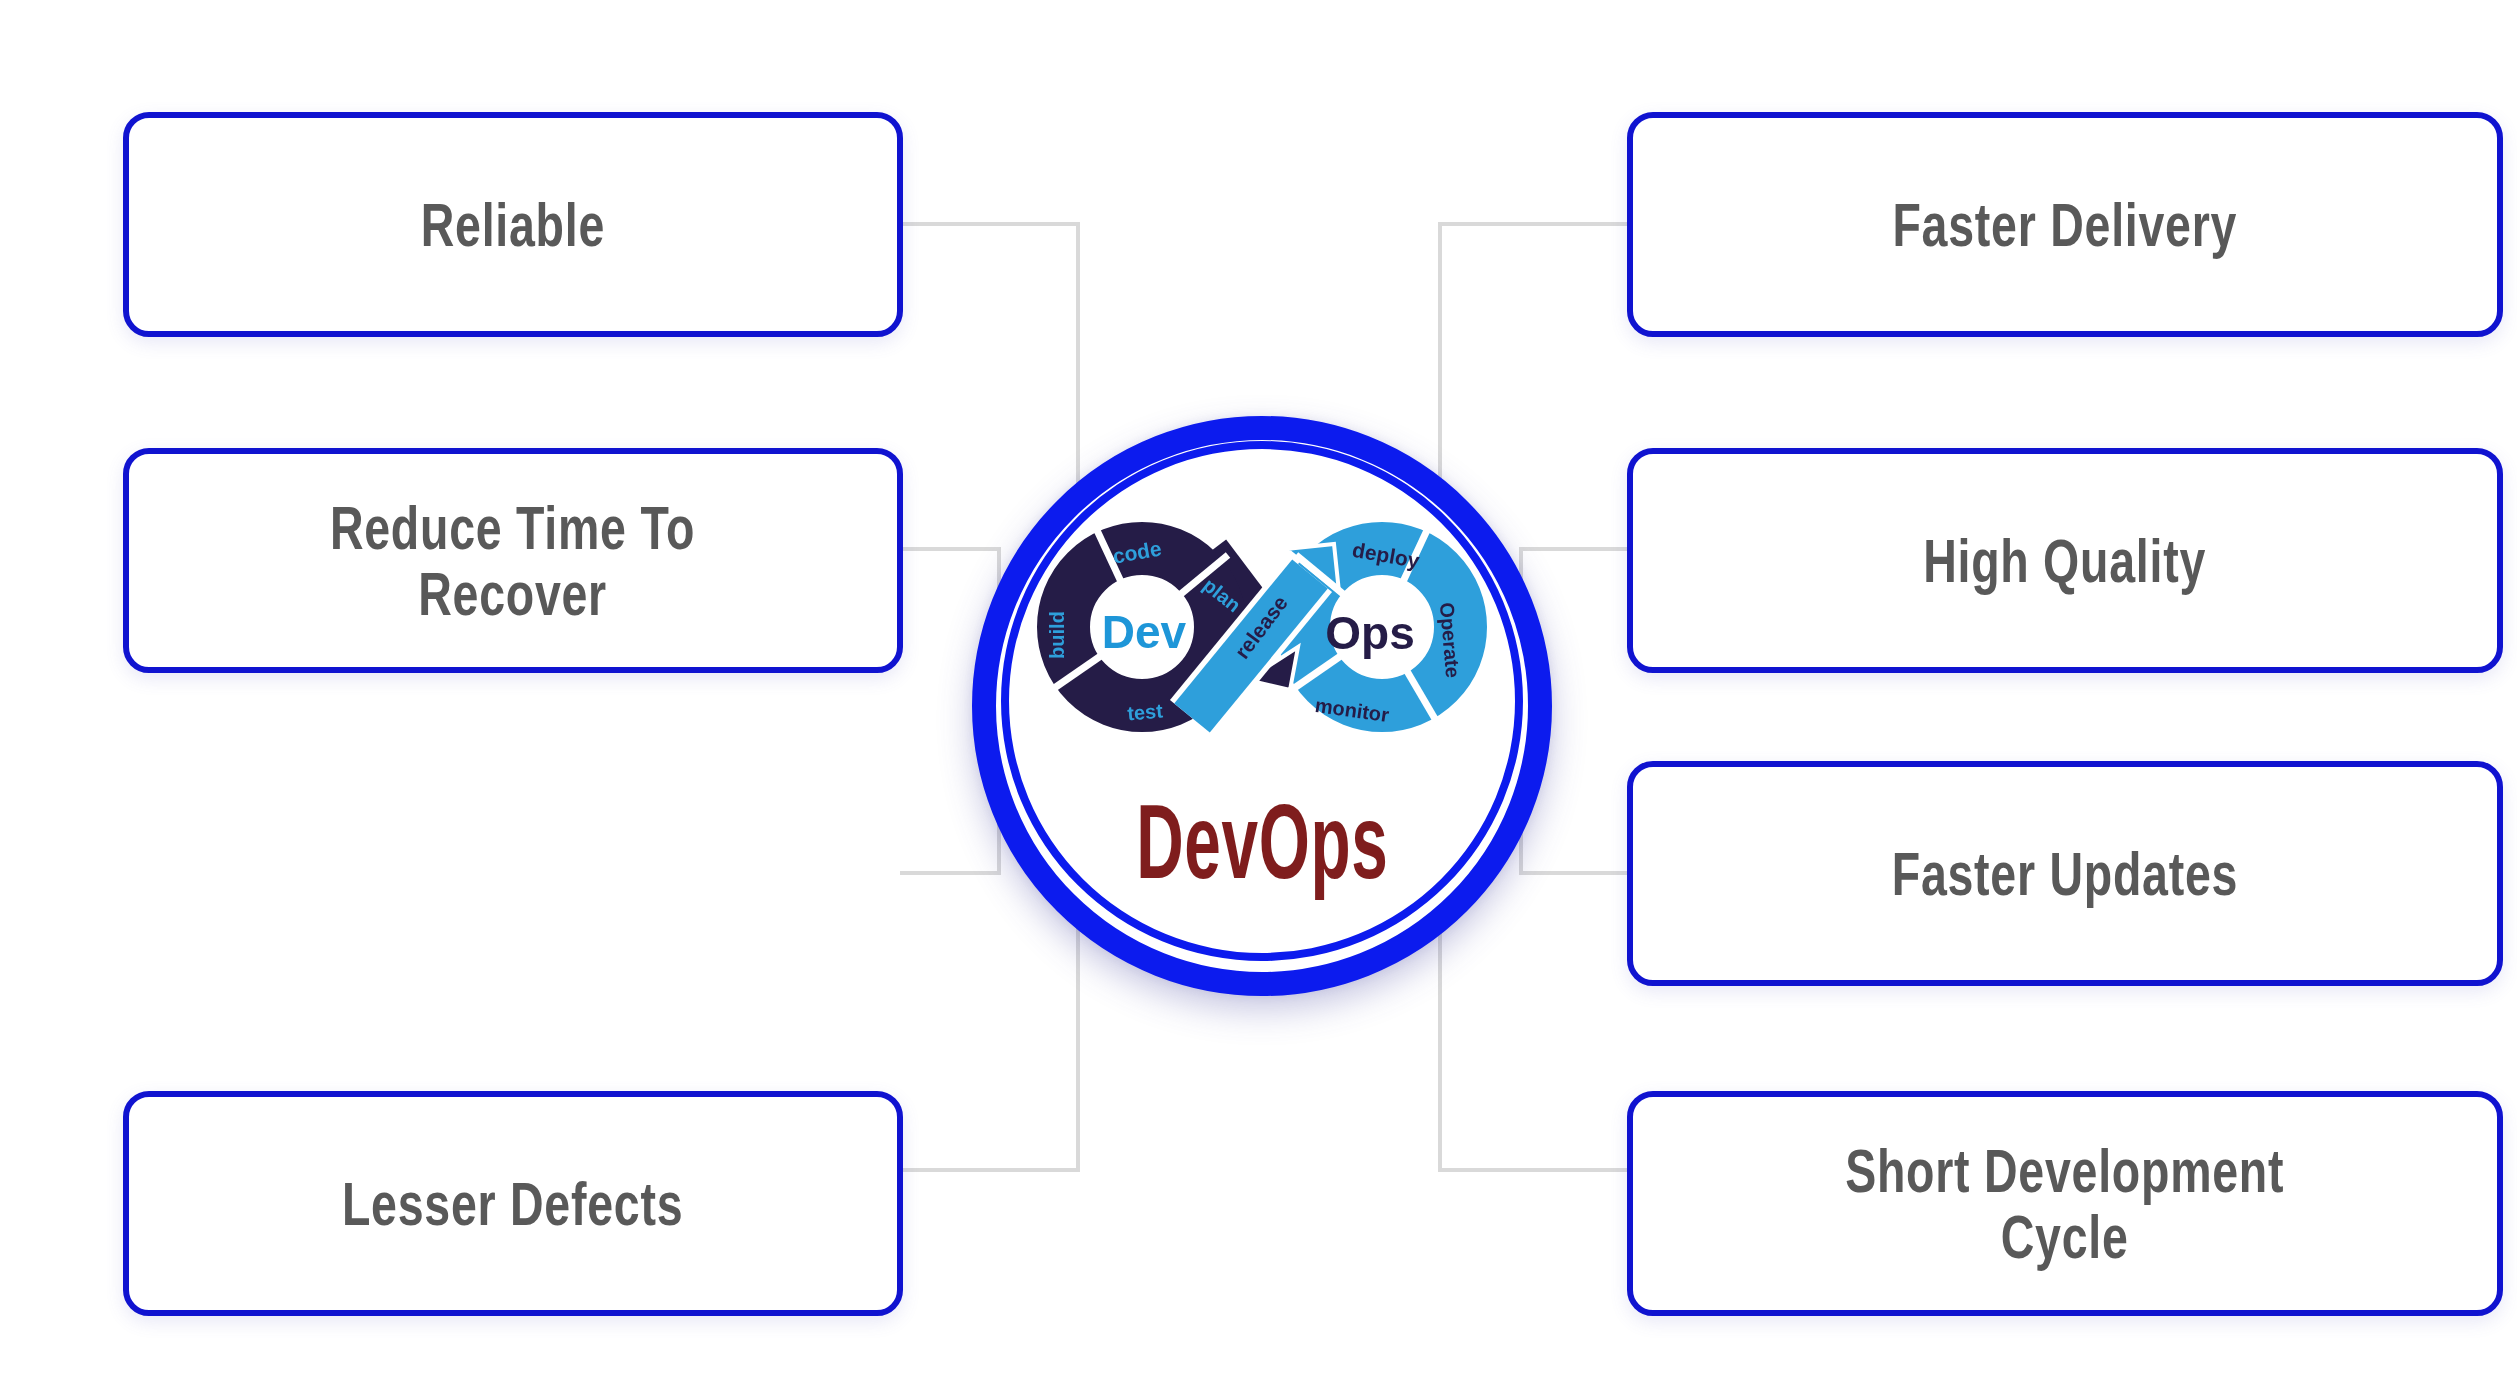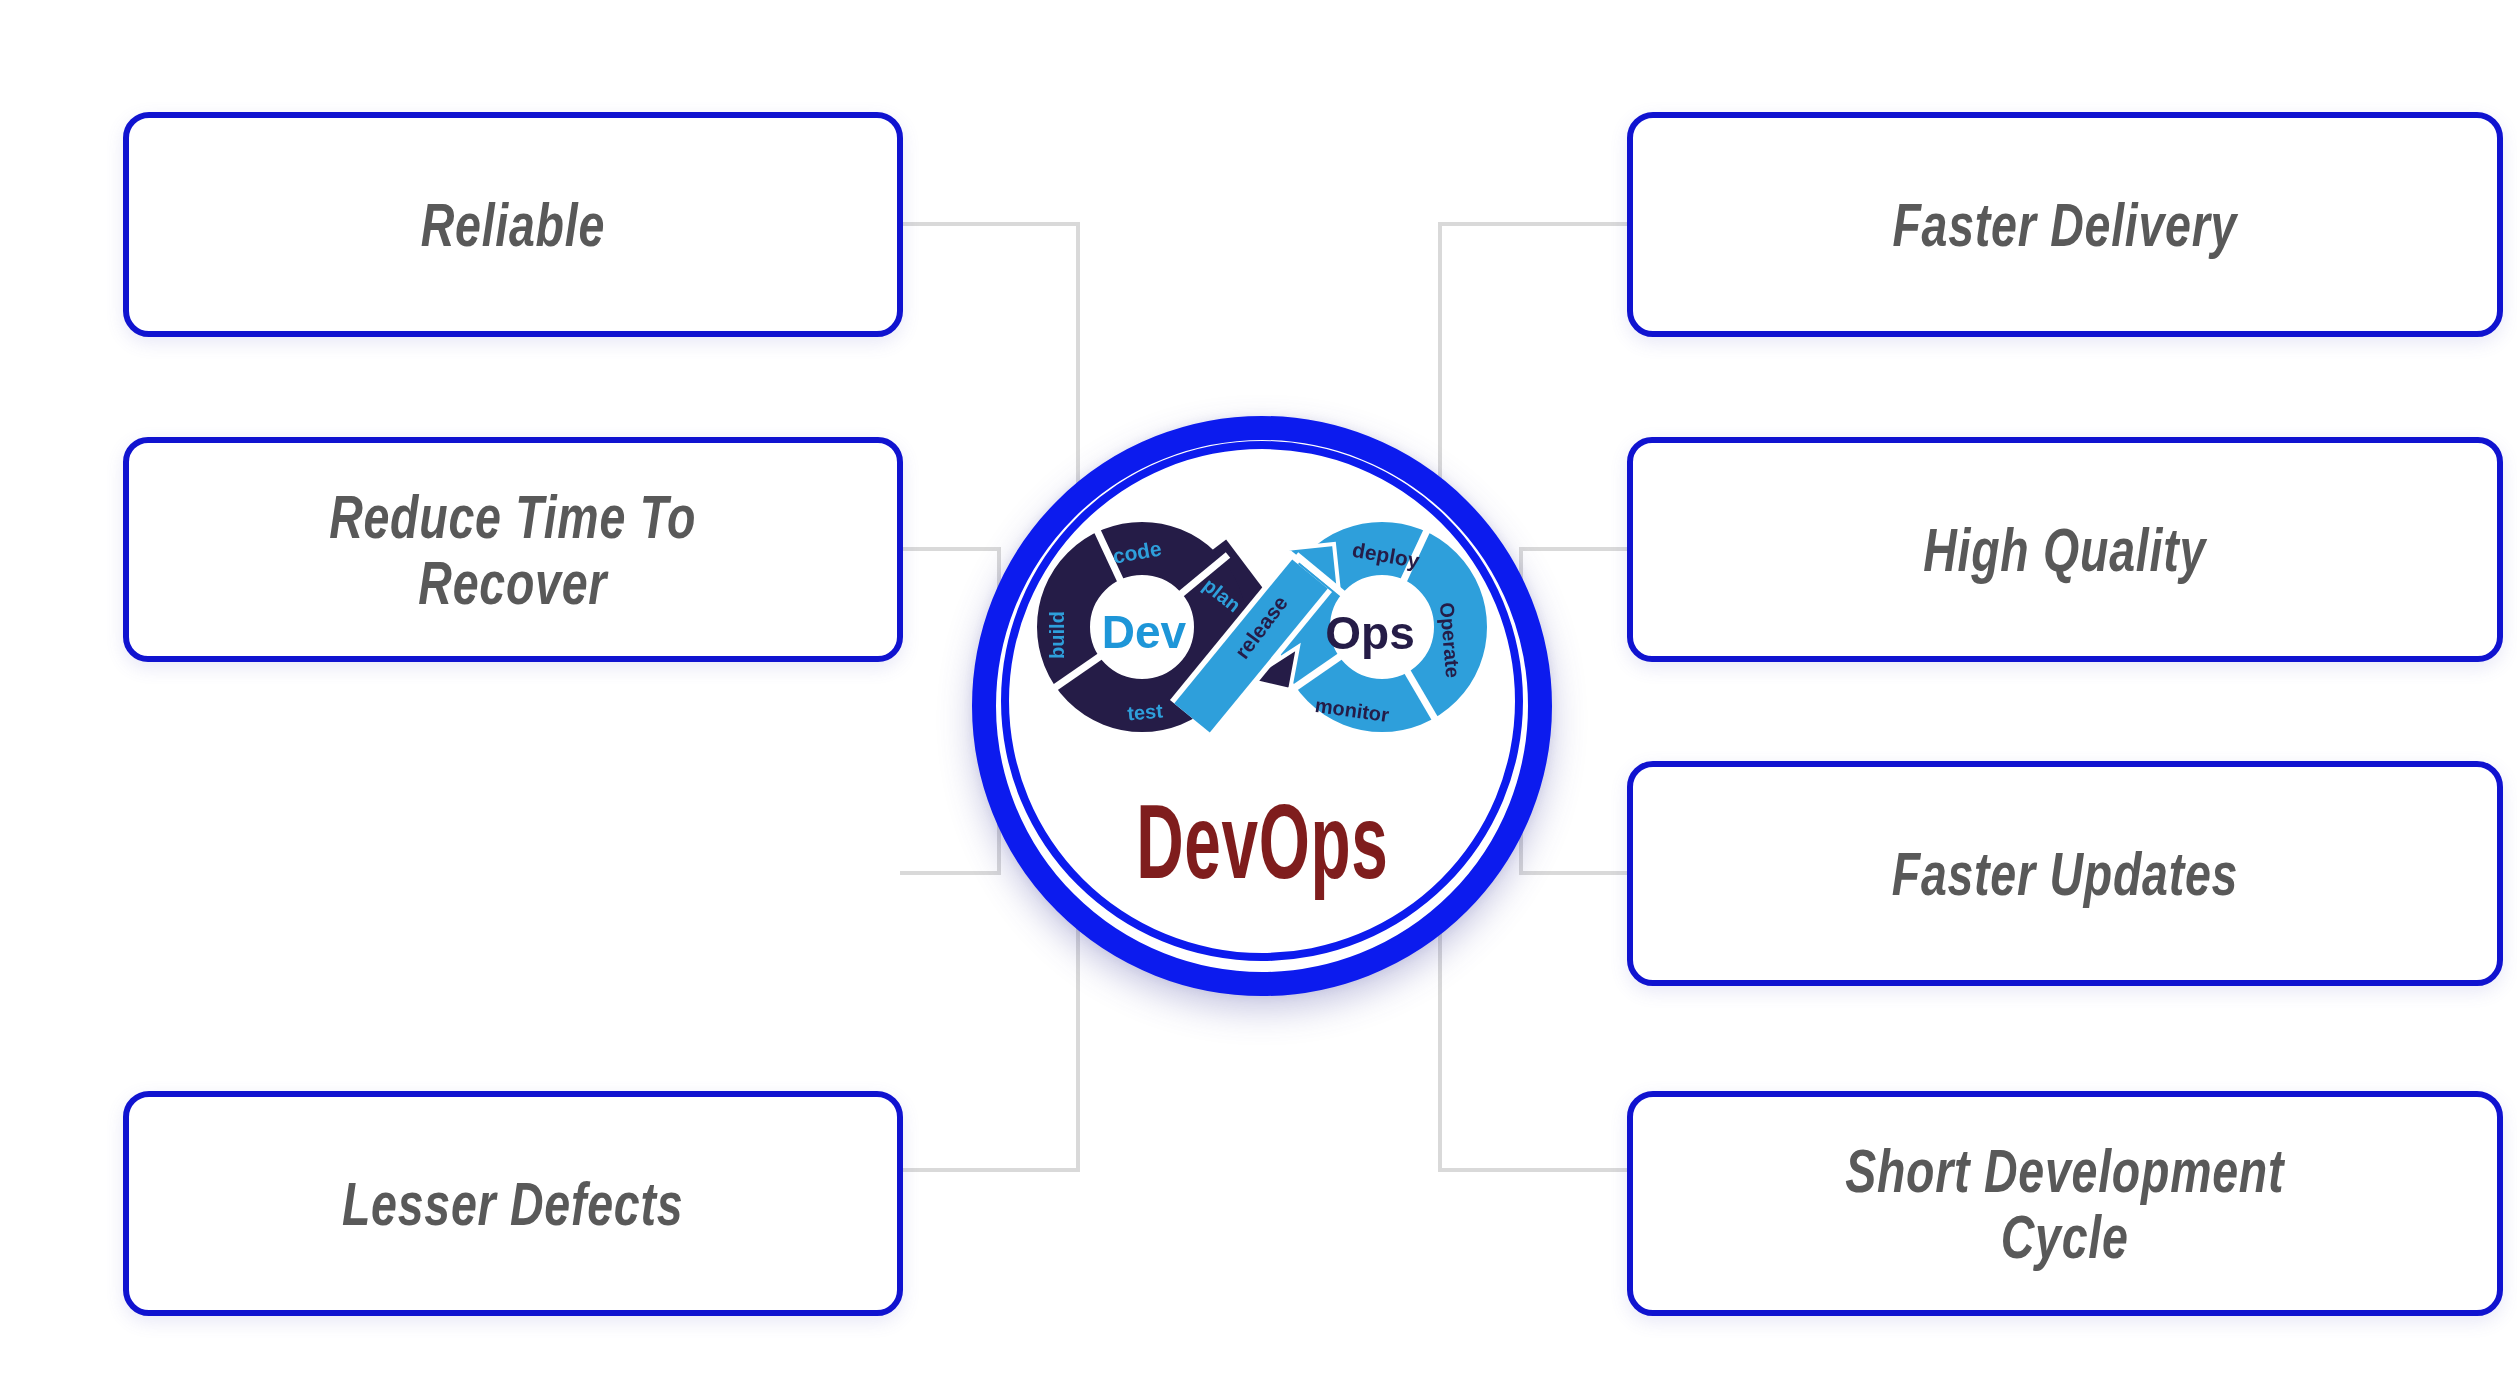--- a/index.html
+++ b/index.html
@@ -2,24 +2,24 @@
 <html><head>
 <meta charset="utf-8">
 <style>
   html,body{margin:0;padding:0;background:#ffffff;}
   .canvas{position:relative;width:2517px;height:1379px;background:#ffffff;overflow:hidden;
           font-family:"Liberation Sans","DejaVu Sans",sans-serif;}
   svg.connectors{position:absolute;left:0;top:0;width:2517px;height:1379px;}
 
   .card{position:absolute;height:225px;background:#ffffff;border:6px solid #1013d0;
         border-radius:26px;box-sizing:border-box;display:flex;align-items:center;justify-content:center;
-        box-shadow:0 6px 18px rgba(90,90,200,0.14);font-style:italic;}
+        box-shadow:0 6px 18px rgba(90,90,200,0.14);}
   .card.left{left:123px;width:780px;}
   .card.right{left:1627px;width:876px;}
-  .row1{top:112px;} .row2{top:437px;border-radius:25px;} .row3{top:761px;} .row4{top:1091px;}
+  .row1{top:112px;} .row2{top:448px;} .row3{top:761px;} .row4{top:1091px;}
 
   .card-label{display:inline-block;transform:scaleX(0.75);transform-origin:center;
         font-size:62px;font-weight:700;color:#595959;line-height:1.06;
         letter-spacing:1px;text-align:center;white-space:pre-line;}
 
   .hub{position:absolute;left:972px;top:416px;width:580px;height:580px;box-sizing:border-box;
        background:#ffffff;border:24px solid #0c1bee;border-radius:50%;
        box-shadow:0 14px 34px rgba(70,70,160,0.30),0 0 10px rgba(70,70,160,0.10);}
   .hub::after{content:"";position:absolute;inset:1px 5px 11px 5px;border:8px solid #0c1bee;
        border-radius:50%;pointer-events:none;}

